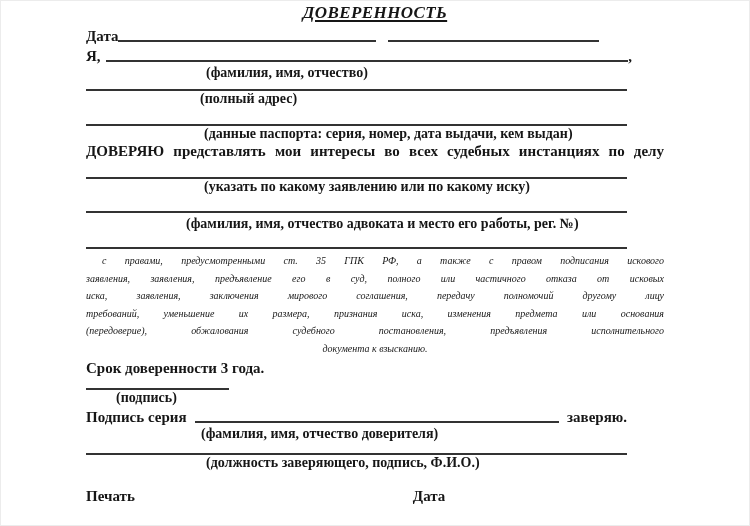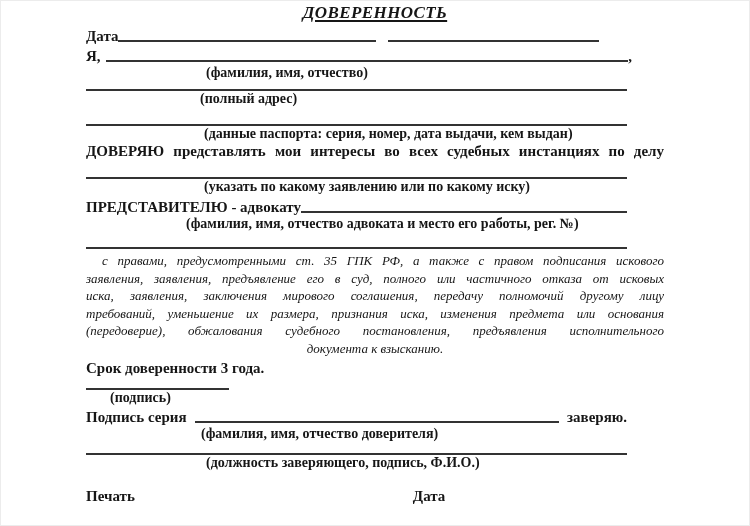--- a/index.html
+++ b/index.html
@@ -32,21 +32,21 @@
   .hint { display:inline-block; }
 
   .justify-row {
     height:20px; line-height:19px;
     text-align:justify; text-align-last:justify;
     white-space:nowrap; overflow:hidden;
   }
 
   .rights {
     margin-top:3px; height:105px; overflow:hidden;
-    font-weight:normal; font-style:italic; font-size:13px; line-height:17.5px;
+    font-weight:normal; font-style:italic; font-size:10px; line-height:17.5px;
   }
   .rights-line { height:17.5px; overflow:hidden; text-align:justify; text-align-last:justify; white-space:nowrap; }
   .rights-line.first { padding-left:16px; }
   .rights-line.center { text-align:right; text-align-last:center; }
 
   .term-row { height:20px; line-height:18px; margin-top:2px; }
   .footer-row { height:17px; margin-top:16px; display:flex;text-align:right; }
 </style>
 </head>
 <body>
@@ -93,21 +93,20 @@
     </div>
 
     <div class="line-row" style="height:17px">
       <div class="bline-full"></div>
     </div>
     <div class="hint-row" style="height:16px">
       <span class="hint" style="margin-left:118px">(указать по какому заявлению или по какому иску)</span>
     </div>
 
     <div class="row" style="height:21px">
-      <span>ПРЕДСТАВИТЕЛЮ - адвокату</span>
       <span class="bline" style="flex:1; margin-right:37px;"></span>
     </div>
     <div class="hint-row" style="height:16px">
       <span class="hint" style="margin-left:100px">(фамилия, имя, отчество адвоката и место его работы, рег. №)</span>
     </div>
 
     <div class="line-row" style="height:17px">
       <div class="bline-full"></div>
     </div>
 
@@ -121,21 +120,21 @@
     </div>
 
     <div class="term-row">
       <span>Срок доверенности 3 года.</span>
     </div>
 
     <div class="line-row" style="height:11px">
       <div class="bline-full" style="width:143px; margin-right:0;"></div>
     </div>
     <div class="hint-row" style="height:16px">
-      <span class="hint" style="margin-left:24px">(подпись)</span>
+      <span class="hint" style="margin-left:30px">(подпись)</span>
     </div>
 
     <div class="row" style="height:20px; margin-right:37px;">
       <span>Подпись серия</span>
       <span class="bline" style="flex:1; margin-left:8px;"></span>
       <span style="margin-left:8px">заверяю.</span>
     </div>
     <div class="hint-row" style="height:16px">
       <span class="hint" style="margin-left:115px">(фамилия, имя, отчество доверителя)</span>
     </div>

